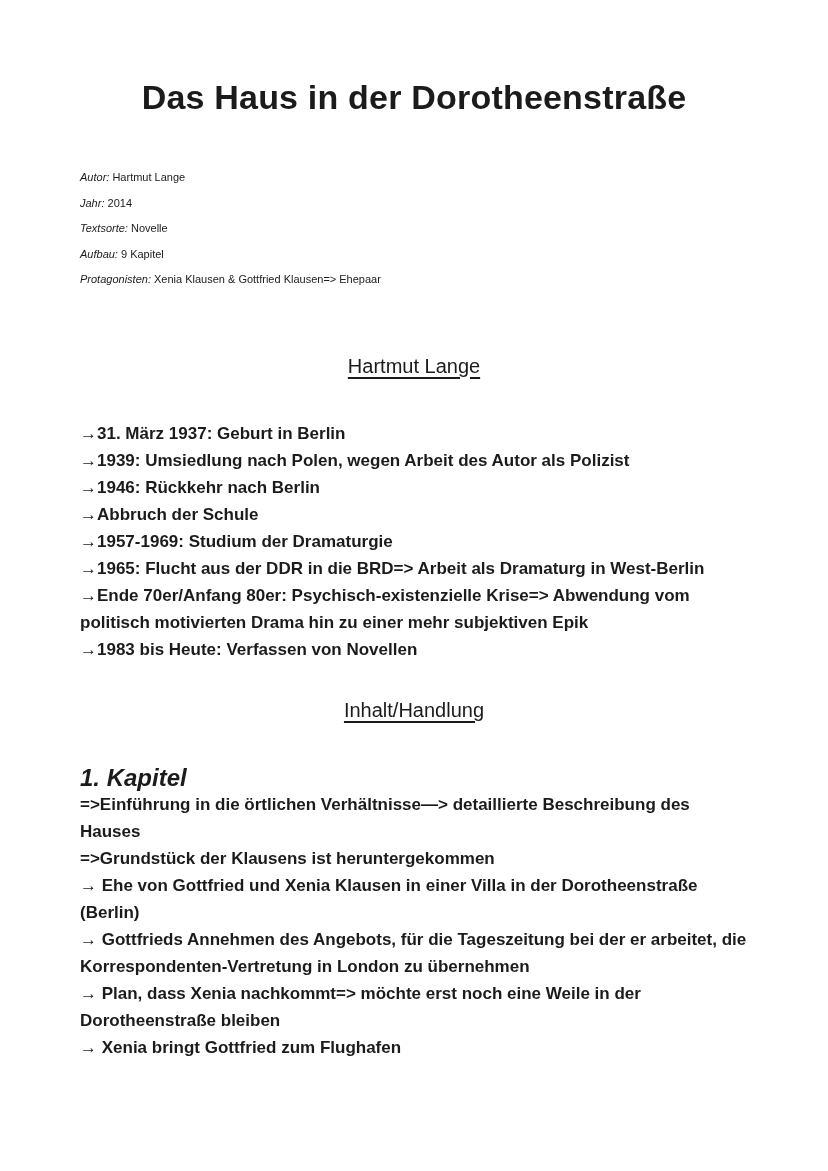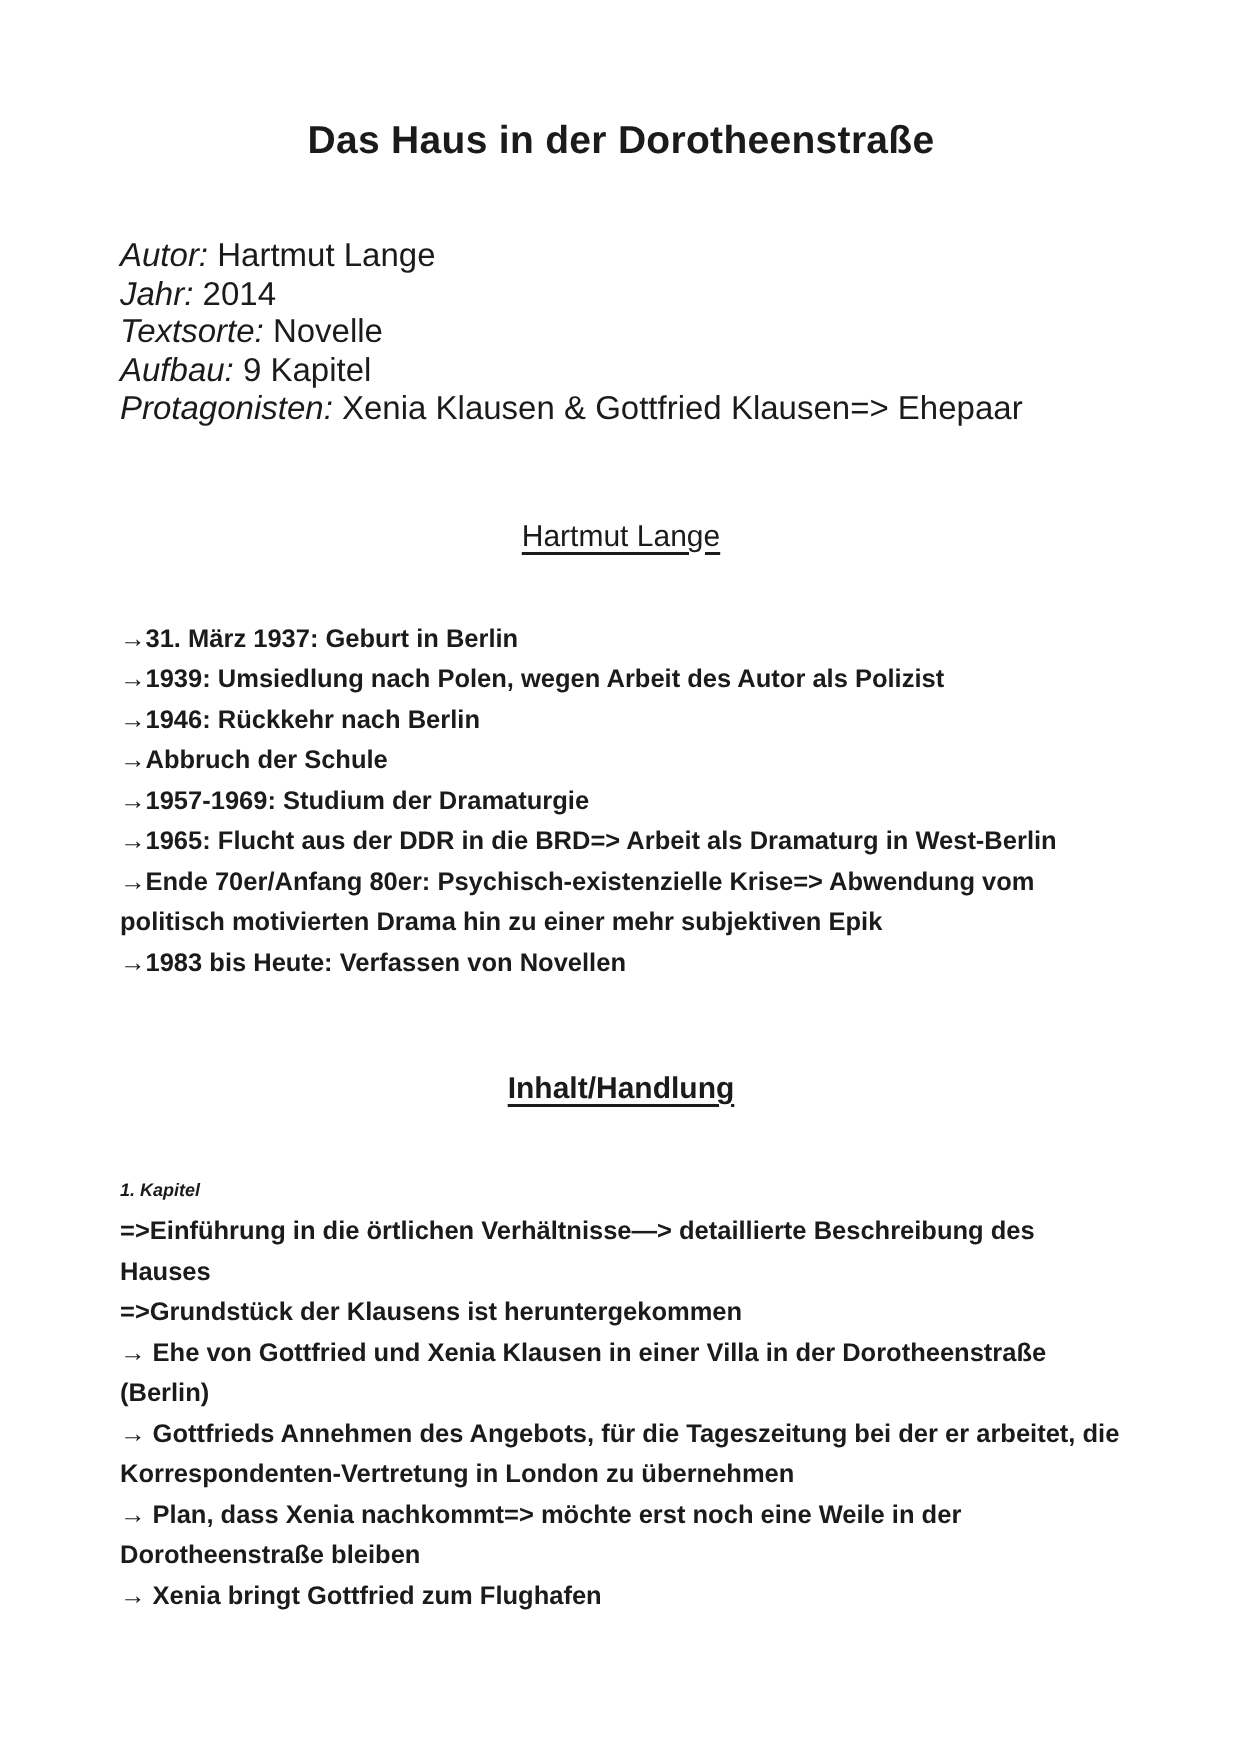--- a/index.html
+++ b/index.html
@@ -12,46 +12,46 @@
     overflow: hidden;
   }
   .page {
     width: 828px;
     height: 1171px;
     padding: 78px 80px 40px 80px;
     background: #ffffff;
   }
   .doc-title {
     text-align: center;
-    font-size: 26px;
+    font-size: 34px;
     font-weight: 700;
     letter-spacing: 0.2px;
     margin-bottom: 48px;
   }
   .meta-block p {
-    font-size: 22px;
+    font-size: 11px;
     line-height: 25.5px;
   }
   .meta-label { font-style: italic; }
   .section-heading {
     text-align: center;
     font-size: 20px;
     font-weight: 400;
     text-decoration: underline;
     text-underline-offset: 4px;
   }
   .heading-bio { margin-top: 62px; margin-bottom: 42px; }
-  .heading-inhalt { margin-top: 60px; margin-bottom: 42px; font-weight: bold; }
+  .heading-inhalt { margin-top: 36px; margin-bottom: 42px; }
   .list p {
     font-size: 17px;
     line-height: 27px;
     font-weight: bold;
   }
   .chapter-subheading {
-    font-size: 12px;
+    font-size: 24px;
     line-height: 27px;
     font-weight: 700;
     font-style: italic;
   }
 </style>
 </head>
 <body>
 
 <div class="page">
 

